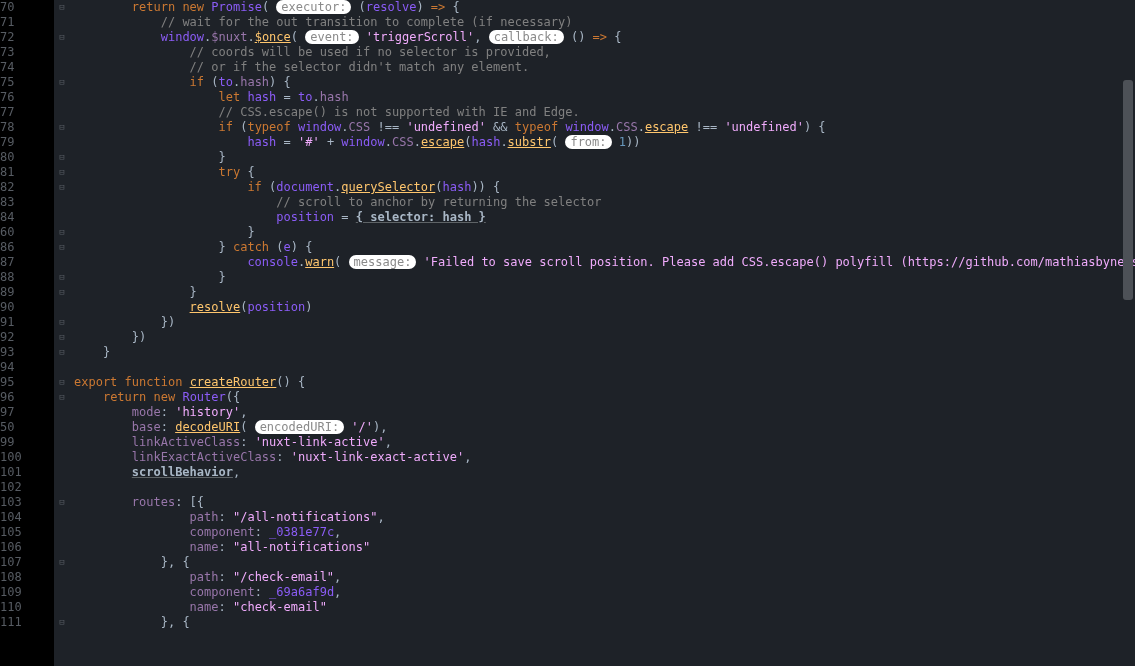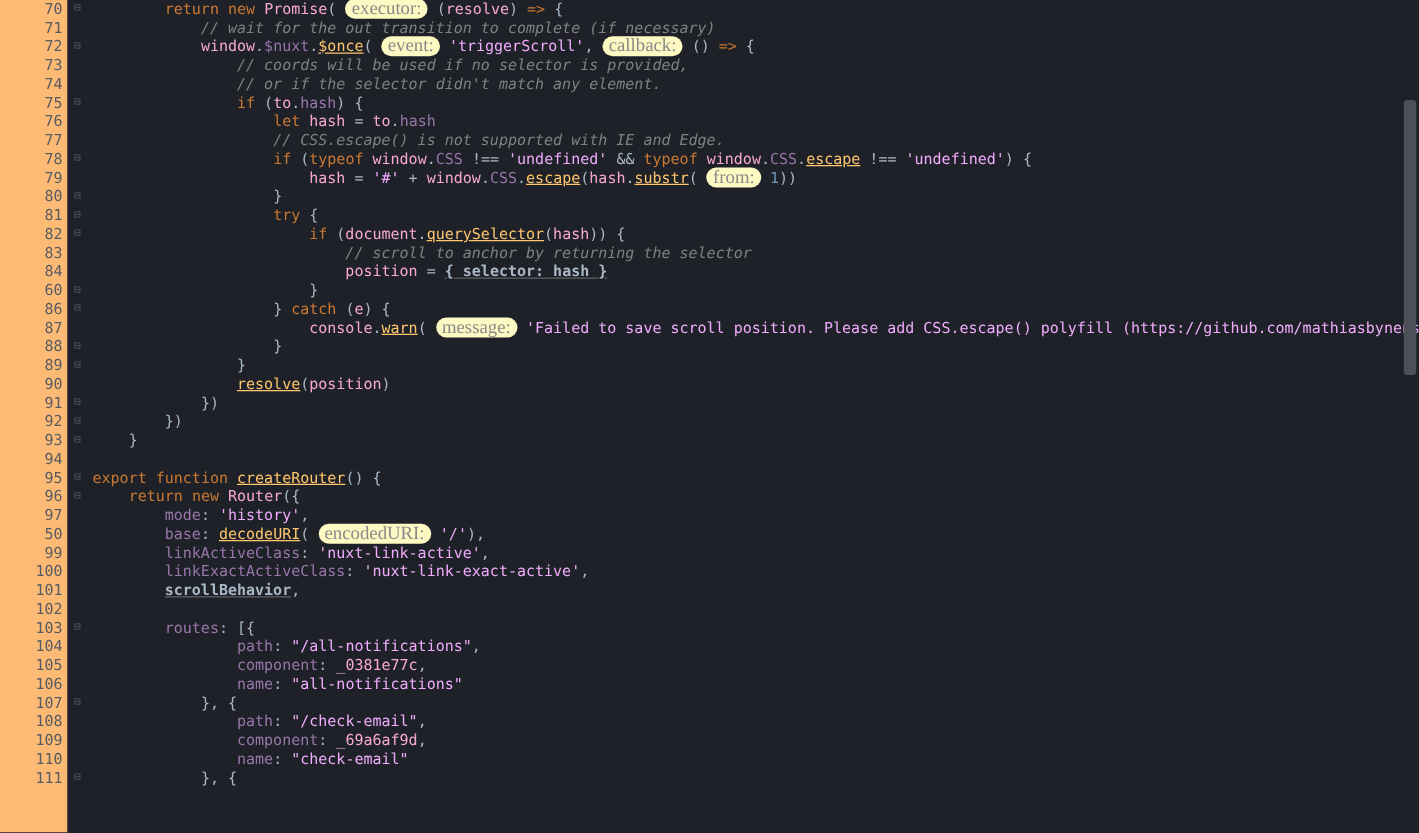--- a/index.html
+++ b/index.html
@@ -14,50 +14,49 @@
   overflow:hidden;
 }
 .editor {
   display:flex;
   width:100%;
   height:100%;
 }
 .gutter {
   width:54px;
   min-width:54px;
-  text-align:right;
   color:#575c63;
-  background:#fdba74;
+  background:#000000;
   user-select:none;
   padding-top:0;
 }
 .gutter .g { padding-right:4px; height:15px; }
 .fold {
   width:16px;
   min-width:16px;
   color:#575c63;
   background:#1e2228;
   font-size:9px;
 }
 .fold .f { height:15px; text-align:center; }
 .code {
   flex:1;
   padding-left:4px;
   white-space:pre;
 }
 .code .r { height:15px; }
 .kw   { color:#cb7832; }            
-.id   { color:#f9a8d4; }            
+.id   { color:#8b5cf6; }            
 .prop { color:#9876aa; }            
 .fn   { color:#ffc66d;text-decoration:underline; }            
 .str  { color:#f0abfc; }            
 .num  { color:#6897bb; }            
-.cmt  { color:#808080; font-style:italic; }
+.cmt  { color:#808080; }
 .op   { color:#a9b7c6; }
-.hint { color:#8a8a8a; background:#fef9c3; border-radius:8px; padding:0 5px; font-size:15px; font-style:normal;font-family:Liberation Serif, serif; }
+.hint { color:#8a8a8a; background:#ffffff; border-radius:8px; padding:0 5px; font-size:12px; font-style:normal; }
 .under{ text-decoration:underline; text-decoration-color:#5e6366; color:#a9b7c6;font-weight:bold; }
 .scroll {
   position:absolute;
   right:2px; top:0;
   width:10px; height:100%;
   background:transparent;
 }
 .scroll .thumb{
   position:absolute;
   width:10px;

